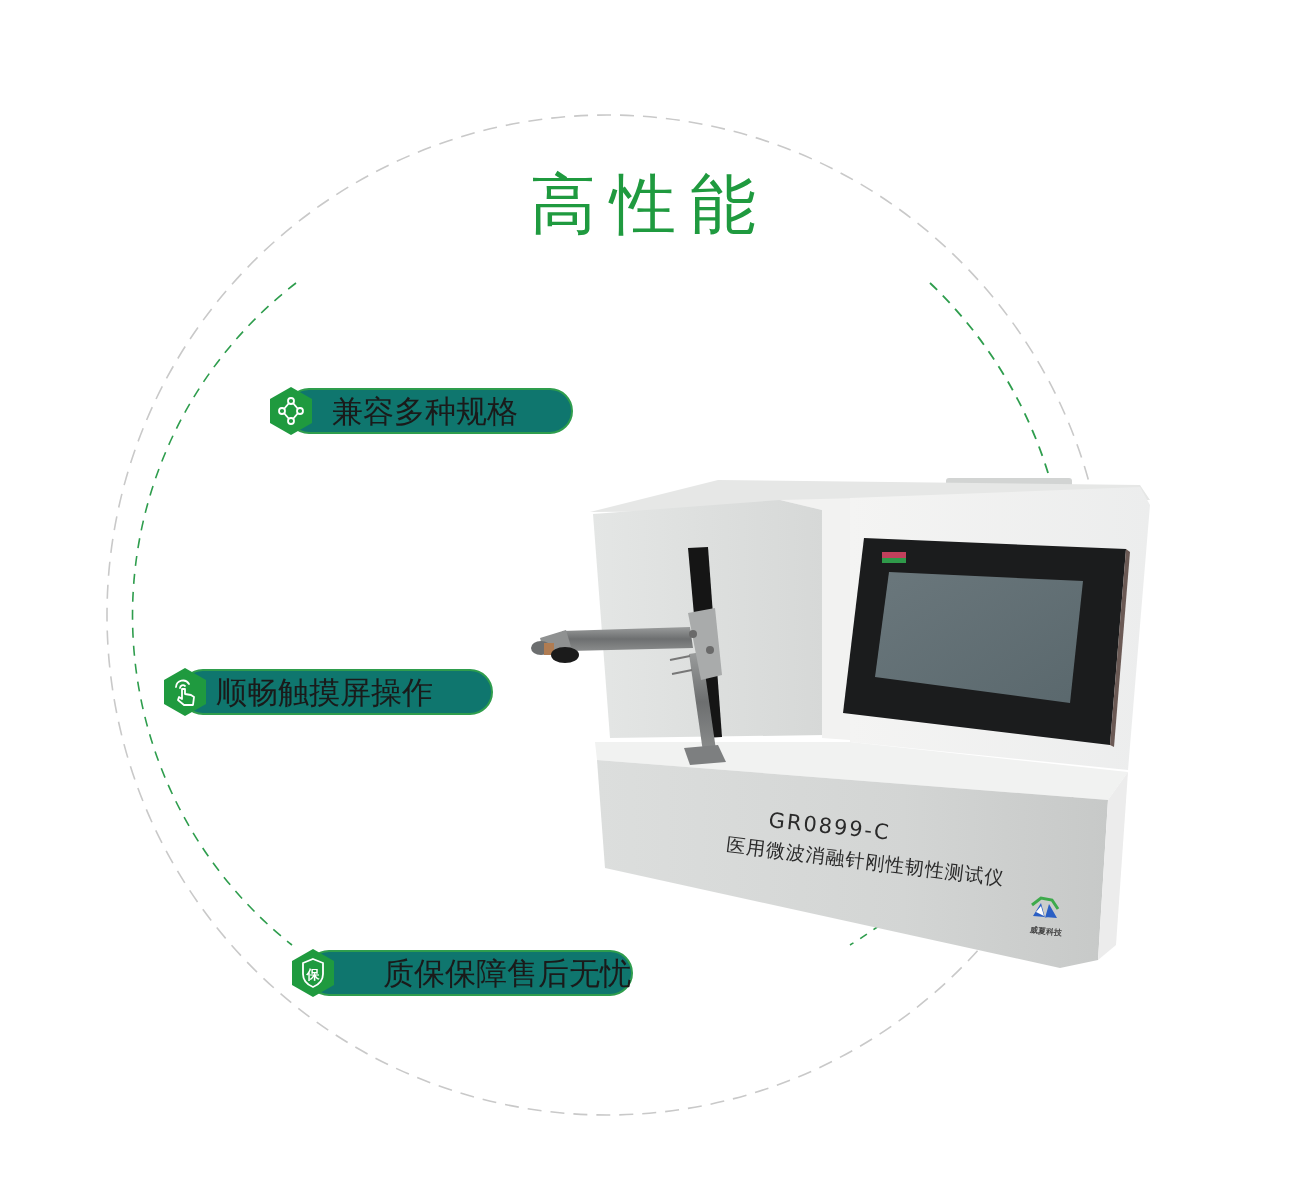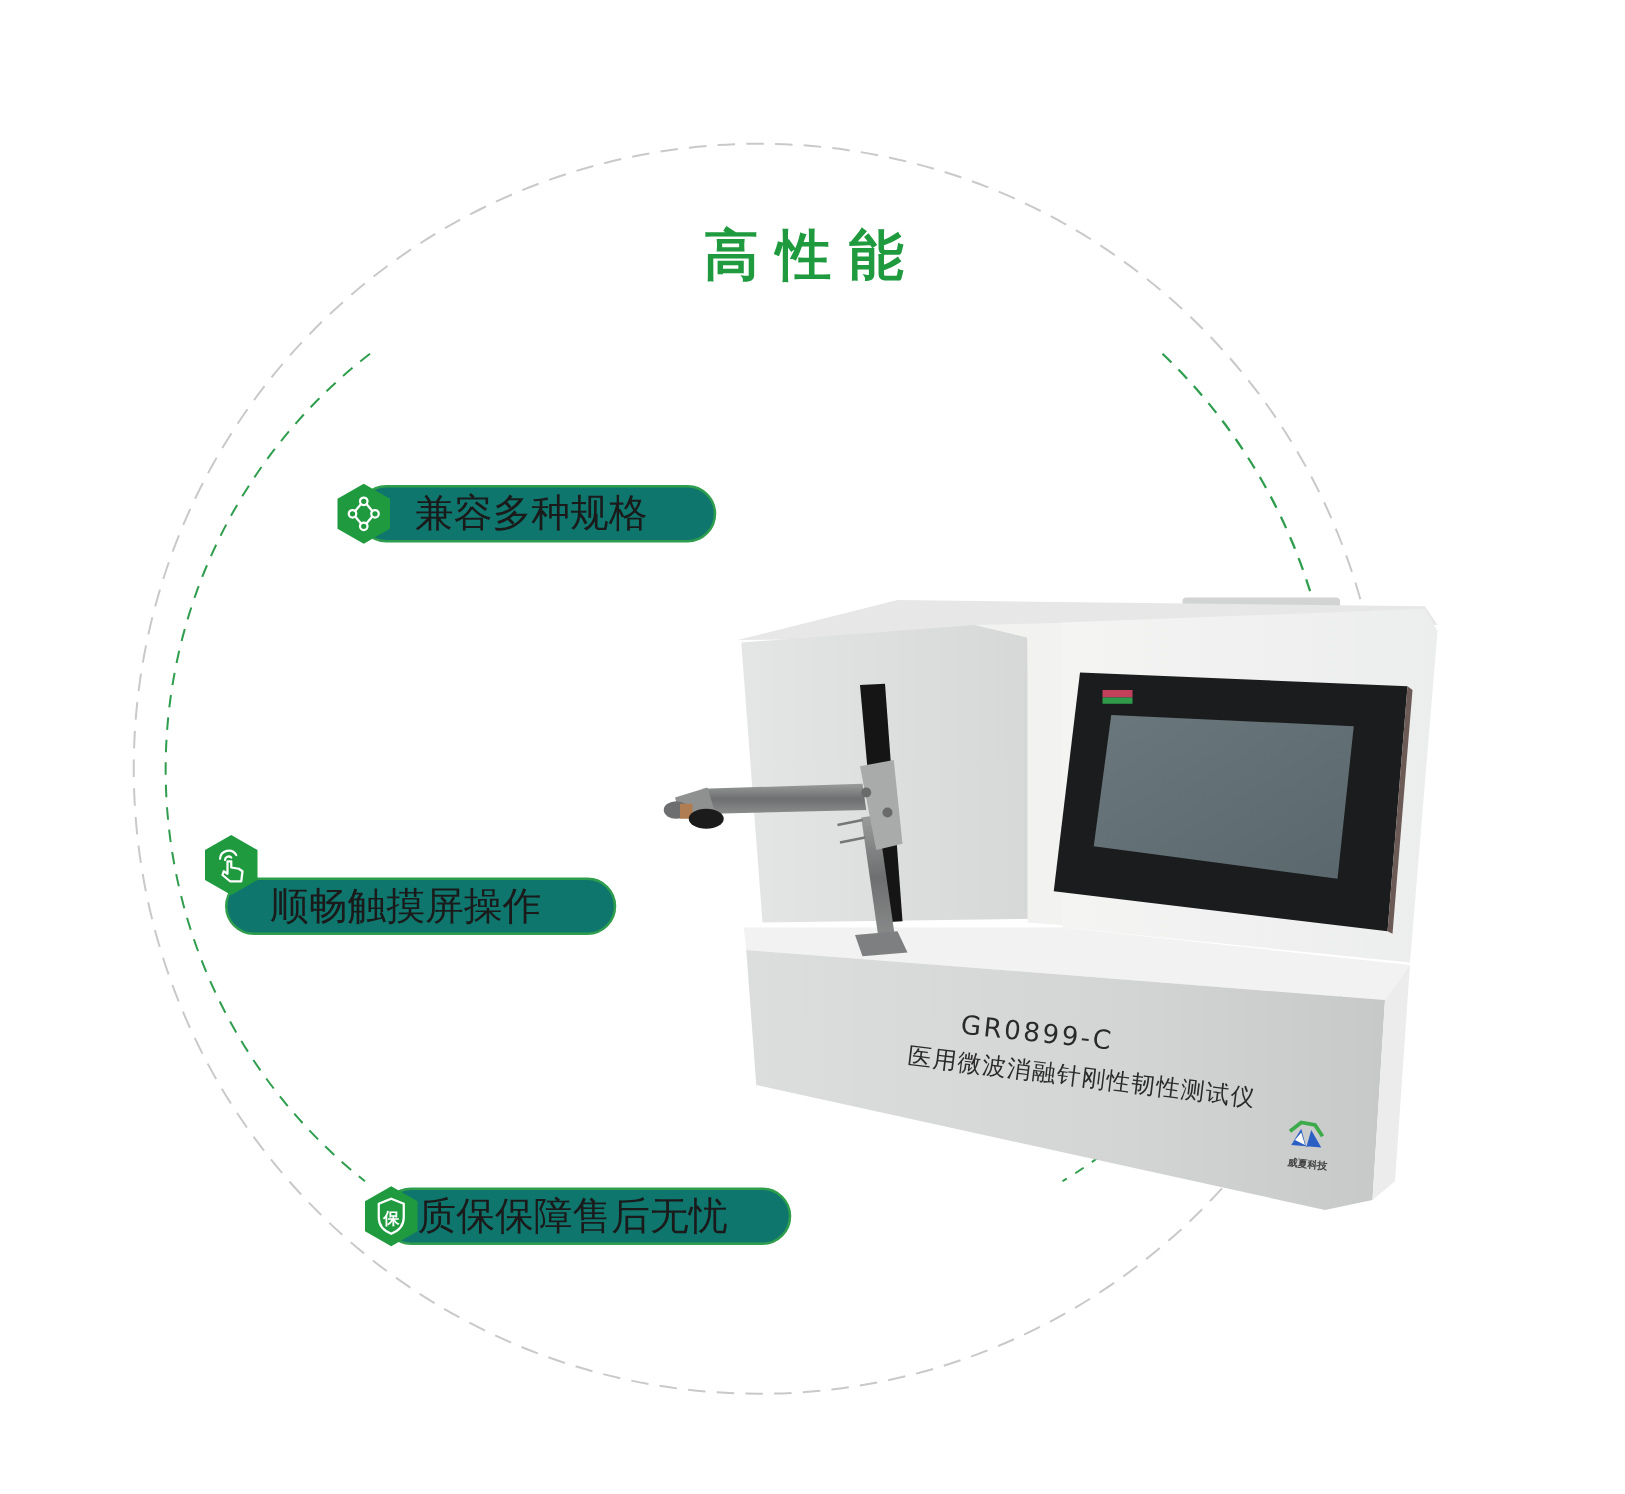--- a/index.html
+++ b/index.html
@@ -1,21 +1,21 @@
 <!DOCTYPE html>
 <html><head>
 <meta charset="utf-8">
 <style>
   html, body { margin: 0; padding: 0; background: #ffffff; }
   body { width: 1300px; height: 1195px; position: relative; overflow: hidden;
          font-family: "DejaVu Sans", "Liberation Sans", sans-serif; }
   .abs { position: absolute; }
 
   .title { left: 0; width: 1300px; top: 165px; text-align: center;
-           font-size: 44px; font-weight: bold; letter-spacing: 14px; color: #1f9a3f;
+           font-size: 66px; font-weight: normal; letter-spacing: 14px; color: #1f9a3f;
            line-height: 80px; z-index: 3; }
 
   svg.rings { position: absolute; left: 0; top: 0; z-index: 1; }
 
   .pill { position: absolute; height: 46px; border: 2px solid #2e9d4d; border-radius: 24px;
           background: #0f766e; z-index: 4; box-sizing: border-box; display: flex; align-items: center; }
   .pill .label { font-size: 31px; color: #1a1a1a; white-space: nowrap; line-height: 42px; }
   .hex { position: absolute; width: 46px; height: 50px; z-index: 5; }
 
   .device { position: absolute; left: 0; top: 0; z-index: 2; }
@@ -136,32 +136,32 @@
     <circle cx="14" cy="25" r="3"></circle>
     <circle cx="32" cy="25" r="3"></circle>
     <circle cx="23" cy="35" r="3"></circle>
     <line x1="21" y1="17" x2="16" y2="23"></line>
     <line x1="25" y1="17" x2="30" y2="23"></line>
     <line x1="16" y1="27" x2="21" y2="33"></line>
     <line x1="30" y1="27" x2="25" y2="33"></line>
   </g>
 </svg>
 
-<div class="pill" style="left:180px; top:702px; width:313px; padding-left:34px;">
+<div class="pill" style="left:180px; top:669px; width:313px; padding-left:34px;">
   <span class="label">顺畅触摸屏操作</span>
 </div>
 <svg class="hex" style="left:162px; top:667px;" viewBox="0 0 46 50">
   <polygon points="23,1 44,13 44,37 23,49 2,37 2,13" fill="#1f9a3f"></polygon>
   <g fill="none" stroke="#ffffff" stroke-width="1.8" stroke-linecap="round" stroke-linejoin="round">
     <path d="M14 20 A7 7 0 0 1 27 17"></path>
     <path d="M18 21 A3 3 0 0 1 23 19"></path>
     <path d="M20 22 L20 32 L17 30 L16 33 L22 38 L31 38 L32 30 L29 28 L23 27 L23 22 Z"></path>
   </g>
 </svg>
 
-<div class="pill" style="left:306px; top:950px; width:327px; padding-left:26px;">
+<div class="pill" style="left:306px; top:950px; width:327px; padding-left:26px;justify-content:flex-end;">
   <span class="label">质保保障售后无忧</span>
 </div>
 <svg class="hex" style="left:290px; top:948px;" viewBox="0 0 46 50">
   <polygon points="23,1 44,13 44,37 23,49 2,37 2,13" fill="#1f9a3f"></polygon>
   <path d="M23 11 L33 15 L33 26 C33 33 28 37 23 39 C18 37 13 33 13 26 L13 15 Z" fill="none" stroke="#ffffff" stroke-width="1.8"></path>
   <text x="23" y="31" text-anchor="middle" font-size="13" fill="#ffffff" font-family="DejaVu Sans, sans-serif" font-weight="bold">保</text>
 </svg>
 
 </body></html>

